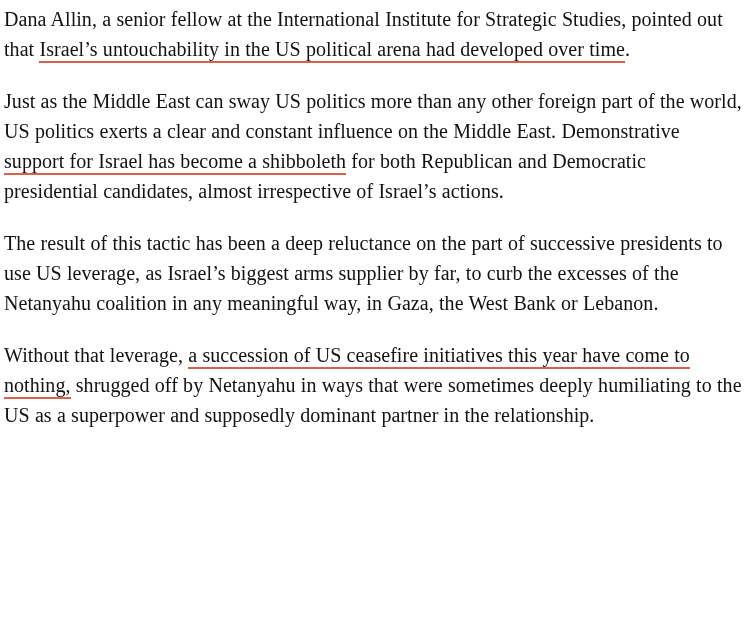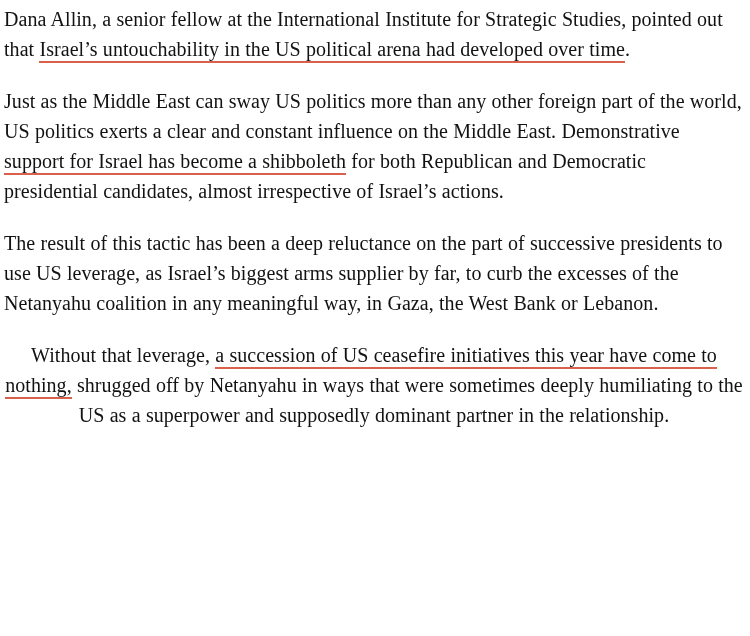--- a/index.html
+++ b/index.html
@@ -20,21 +20,20 @@
   }
   p.para {
     font-size: 20px;
     line-height: 30px;
     margin: 0 0 22px 0;
     letter-spacing: 0.05px;
     word-spacing: 0.2px;
   }
   p.para:last-child {
     margin-bottom: 12px;
-    text-align: center;
   }
   .hl {
     border-bottom: 2px solid #d9614c;
     padding-bottom: 1px;
   }
 </style>
 </head>
 <body>
 
 <div id="article">

